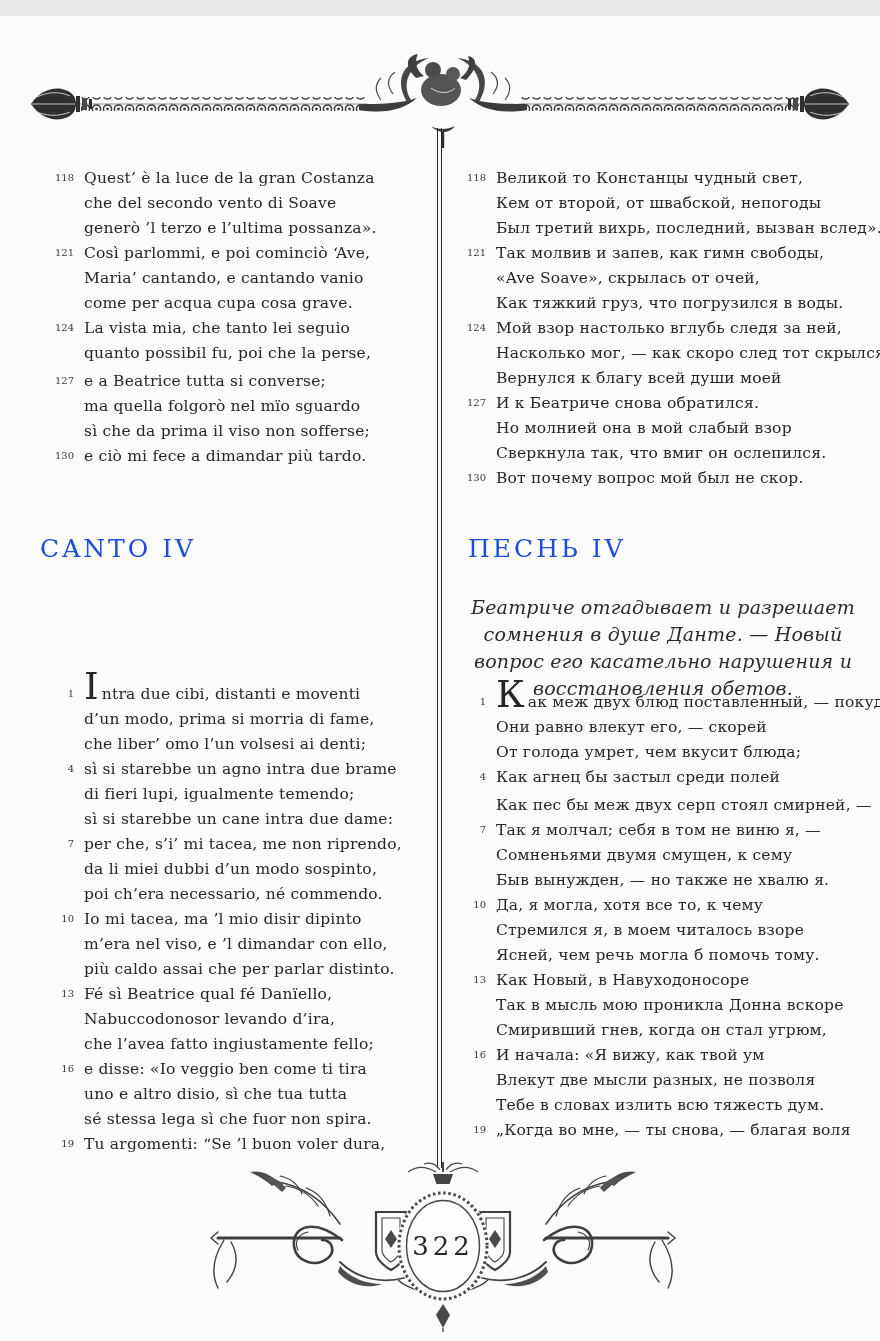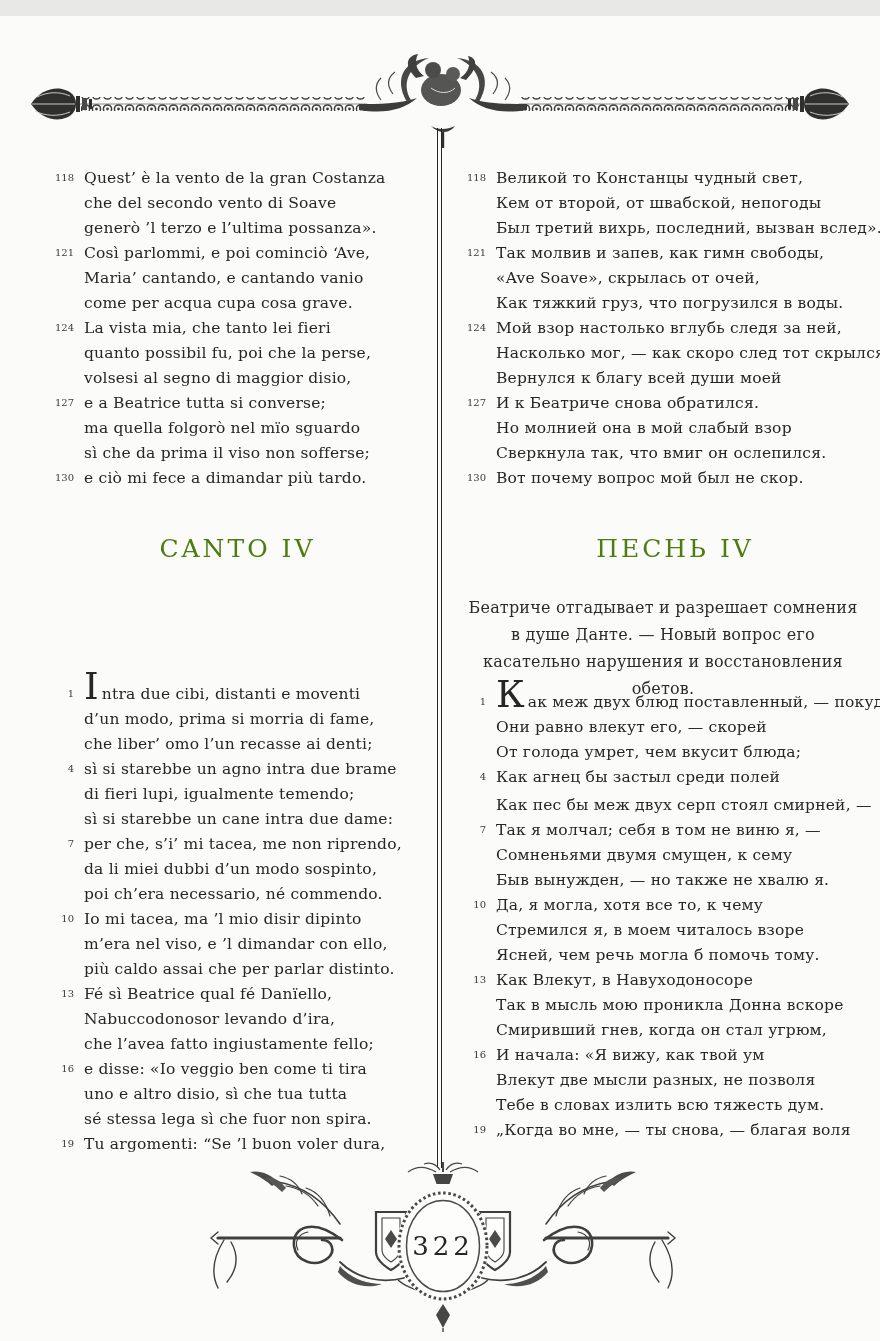--- a/index.html
+++ b/index.html
@@ -23,26 +23,27 @@
   
   .block{position:absolute;}
   .verse .vline{display:flex;line-height:25px;font-size:15.5px;white-space:nowrap;}
   .verse .num{
     flex:0 0 34px;width:34px;padding:3px 10px 0 0;text-align:right;
     font-size:10px;line-height:18px;color:#3a3a38;
   }
   .verse .vtext{flex:1;letter-spacing:.2px;}
   .initial{font-size:37px;line-height:0;margin-right:3px;}
   .canto-heading{
-    text-align:center;font-size:25px;letter-spacing:3px;color:#4d7c0f;
+    font-size:25px;letter-spacing:3px;color:#1d4ed8;
     line-height:30px;font-variant:small-caps;
   }
   .argument{
-    text-align:center;font-size:16px;line-height:27px;color:#2b2b29;
+    text-align:center;font-size:19px;line-height:27px;color:#2b2b29;
     letter-spacing:.2px;
+    font-style:italic;
   }
   svg text{font-family:"DejaVu Serif","Liberation Serif",serif;}
 </style>
 </head>
 <body>
 
 <div class="page">
 
   <svg class="headpiece" width="830" height="104" viewBox="0 0 830 104">
     <defs>
@@ -81,21 +82,21 @@
       <rect x="-1.2" y="86" width="2.4" height="16" fill="#2f2f2d"></rect>
     </g>
   </svg>
 
   <div class="divider"></div>
 
   <div>
     <div class="block verse" style="left:40px;top:150px;width:395px;">
         <div class="vline">
           <span class="num">118</span>
-          <span class="vtext">Quest’ è la vento de la gran Costanza</span>
+          <span class="vtext">Quest’ è la luce de la gran Costanza</span>
         </div>
         <div class="vline">
           <span class="num"></span>
           <span class="vtext">che del secondo vento di Soave</span>
         </div>
         <div class="vline">
           <span class="num"></span>
           <span class="vtext">generò ’l terzo e l’ultima possanza».</span>
         </div>
         <div class="vline">
@@ -105,29 +106,28 @@
         <div class="vline">
           <span class="num"></span>
           <span class="vtext">Maria’ cantando, e cantando vanio</span>
         </div>
         <div class="vline">
           <span class="num"></span>
           <span class="vtext">come per acqua cupa cosa grave.</span>
         </div>
         <div class="vline">
           <span class="num">124</span>
-          <span class="vtext">La vista mia, che tanto lei fieri</span>
+          <span class="vtext">La vista mia, che tanto lei seguio</span>
         </div>
         <div class="vline">
           <span class="num"></span>
           <span class="vtext">quanto possibil fu, poi che la perse,</span>
         </div>
         <div class="vline">
           <span class="num"></span>
-          <span class="vtext">volsesi al segno di maggior disio,</span>
         </div>
         <div class="vline">
           <span class="num">127</span>
           <span class="vtext">e a Beatrice tutta si converse;</span>
         </div>
         <div class="vline">
           <span class="num"></span>
           <span class="vtext">ma quella folgorò nel mïo sguardo</span>
         </div>
         <div class="vline">
@@ -146,21 +146,21 @@
         <div class="vline">
           <span class="num">1</span>
           <span class="vtext"><span class="initial">I</span>ntra due cibi, distanti e moventi</span>
         </div>
         <div class="vline">
           <span class="num"></span>
           <span class="vtext">d’un modo, prima si morria di fame,</span>
         </div>
         <div class="vline">
           <span class="num"></span>
-          <span class="vtext">che liber’ omo l’un recasse ai denti;</span>
+          <span class="vtext">che liber’ omo l’un volsesi ai denti;</span>
         </div>
         <div class="vline">
           <span class="num">4</span>
           <span class="vtext">sì si starebbe un agno intra due brame</span>
         </div>
         <div class="vline">
           <span class="num"></span>
           <span class="vtext">di fieri lupi, igualmente temendo;</span>
         </div>
         <div class="vline">
@@ -325,21 +325,21 @@
         <div class="vline">
           <span class="num"></span>
           <span class="vtext">Стремился я, в моем читалось взоре</span>
         </div>
         <div class="vline">
           <span class="num"></span>
           <span class="vtext">Ясней, чем речь могла б помочь тому.</span>
         </div>
         <div class="vline">
           <span class="num">13</span>
-          <span class="vtext">Как Влекут, в Навуходоносоре</span>
+          <span class="vtext">Как Новый, в Навуходоносоре</span>
         </div>
         <div class="vline">
           <span class="num"></span>
           <span class="vtext">Так в мысль мою проникла Донна вскоре</span>
         </div>
         <div class="vline">
           <span class="num"></span>
           <span class="vtext">Смиривший гнев, когда он стал угрюм,</span>
         </div>
         <div class="vline">

